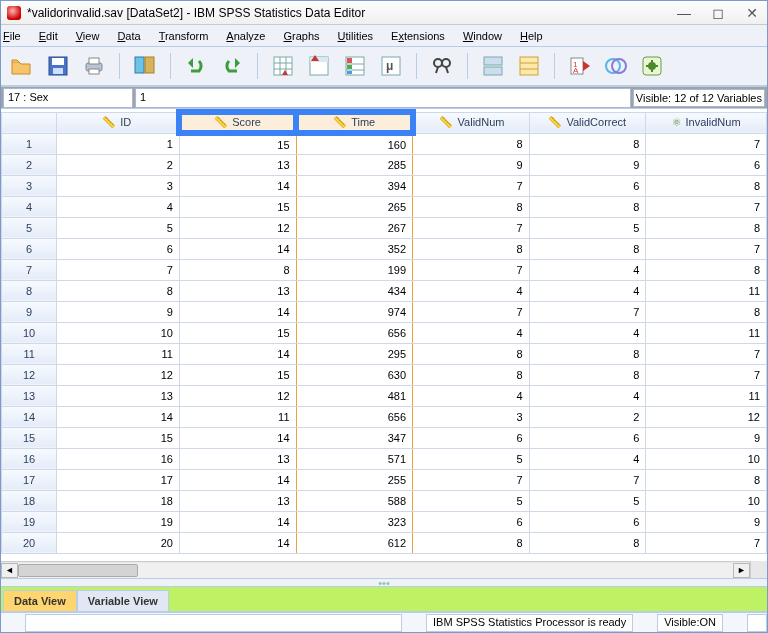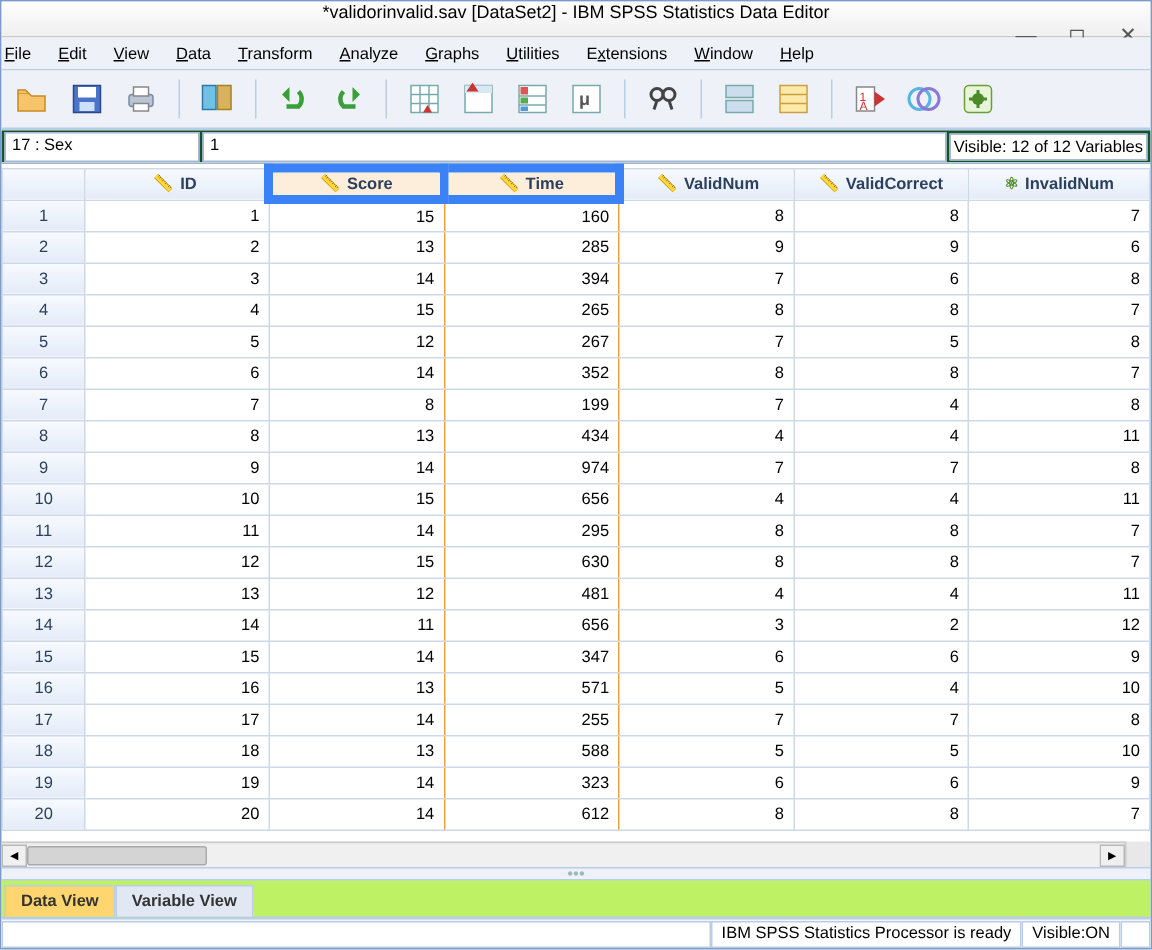--- a/index.html
+++ b/index.html
@@ -16,21 +16,20 @@
   }
   
   .titlebar {
     height: 24px;
     background: linear-gradient(#fdfdfe,#f0f0f0);
     border-bottom: 1px solid #c9c9c9;
     display: flex;
     align-items: center;
     padding: 0 6px;
     font-size: 12px;
-    flex-direction: column;
   }
   .titlebar .win-btns { margin-left: auto; display:flex; gap:16px; font-size:14px; color:#555;}
   .titlebar .win-btns span { width:18px; text-align:center; }
   .app-icon {
     width:14px;height:14px;
     background: radial-gradient(circle at 40% 35%, #ffb3b3, #cc0000 70%);
     border-radius:3px;
     margin-right:6px;
     display:inline-block;
   }
@@ -59,21 +58,21 @@
   .tool-btn {
     width:30px;height:30px;
     border:1px solid rgba(0,0,0,0);
     border-radius:3px;
     display:flex;align-items:center;justify-content:center;
   }
   .sep { width:1px;height:26px;background:#b9cde6;margin:0 4px;}
   
   .infobar {
     height:22px;
-    background:#14532d;
+    background:#a3a3a3;
     border-bottom:1px solid #b9cde6;
     display:flex;
     align-items:center;
     font-size:11px;
   }
   .infobar .cellref{
     width:130px;height:20px;border:1px solid #a5b8d4;background:#fff;
     padding:2px 4px;margin-left:2px;
   }
   .infobar .cellval{
@@ -90,21 +89,21 @@
   table.grid th, table.grid td {
     border:1px solid #cfd8e6;
     height:21px;
     padding:0 6px;
     font-size:11px;
     background:#fff;
   }
   table.grid thead th {
     background:linear-gradient(#f7faff,#e4ecf8);
     color:#2c3f5c;
-    font-weight:bold;
+    font-weight:normal;
     text-align:center;
     position:relative;
   }
   table.grid thead th.selcol {
     background:#fdeedc;
     border:6px solid #3b82f6;
     text-align:center;
   }
   table.grid .rowhdr {
     background:linear-gradient(#f7faff,#e4ecf8);
@@ -133,21 +132,21 @@
     padding:4px 10px;border:1px solid #b9cde6;border-bottom:none;
     background:#e1e8f4;margin-right:0;
     font-size:11px;font-weight:bold;color:#333;
   }
   .viewtabs .tab.active { background:#ffd56f; }
   
   .statusbar {
     height:20px;border-top:1px solid #b9cde6;
     background:#f3f6fb;display:flex;align-items:center;font-size:11px;
   }
-  .statusbar .cell{border:1px solid #b9cde6;height:18px;padding:1px 6px;background:#fff;}
+  .statusbar .cell{border:1px solid #b9cde6;height:18px;padding:1px 6px;background:#fff;margin-left:24px;}
   .vscroll-stub{width:17px;background:#e8e8e8;border-left:1px solid #ccc;}
 </style>
 </head>
 <body>
 
 <div class="titlebar">
   <span class="app-icon"></span>
   <span>*validorinvalid.sav [DataSet2] - IBM SPSS Statistics Data Editor</span>
   <div class="win-btns">
     <span>—</span>

